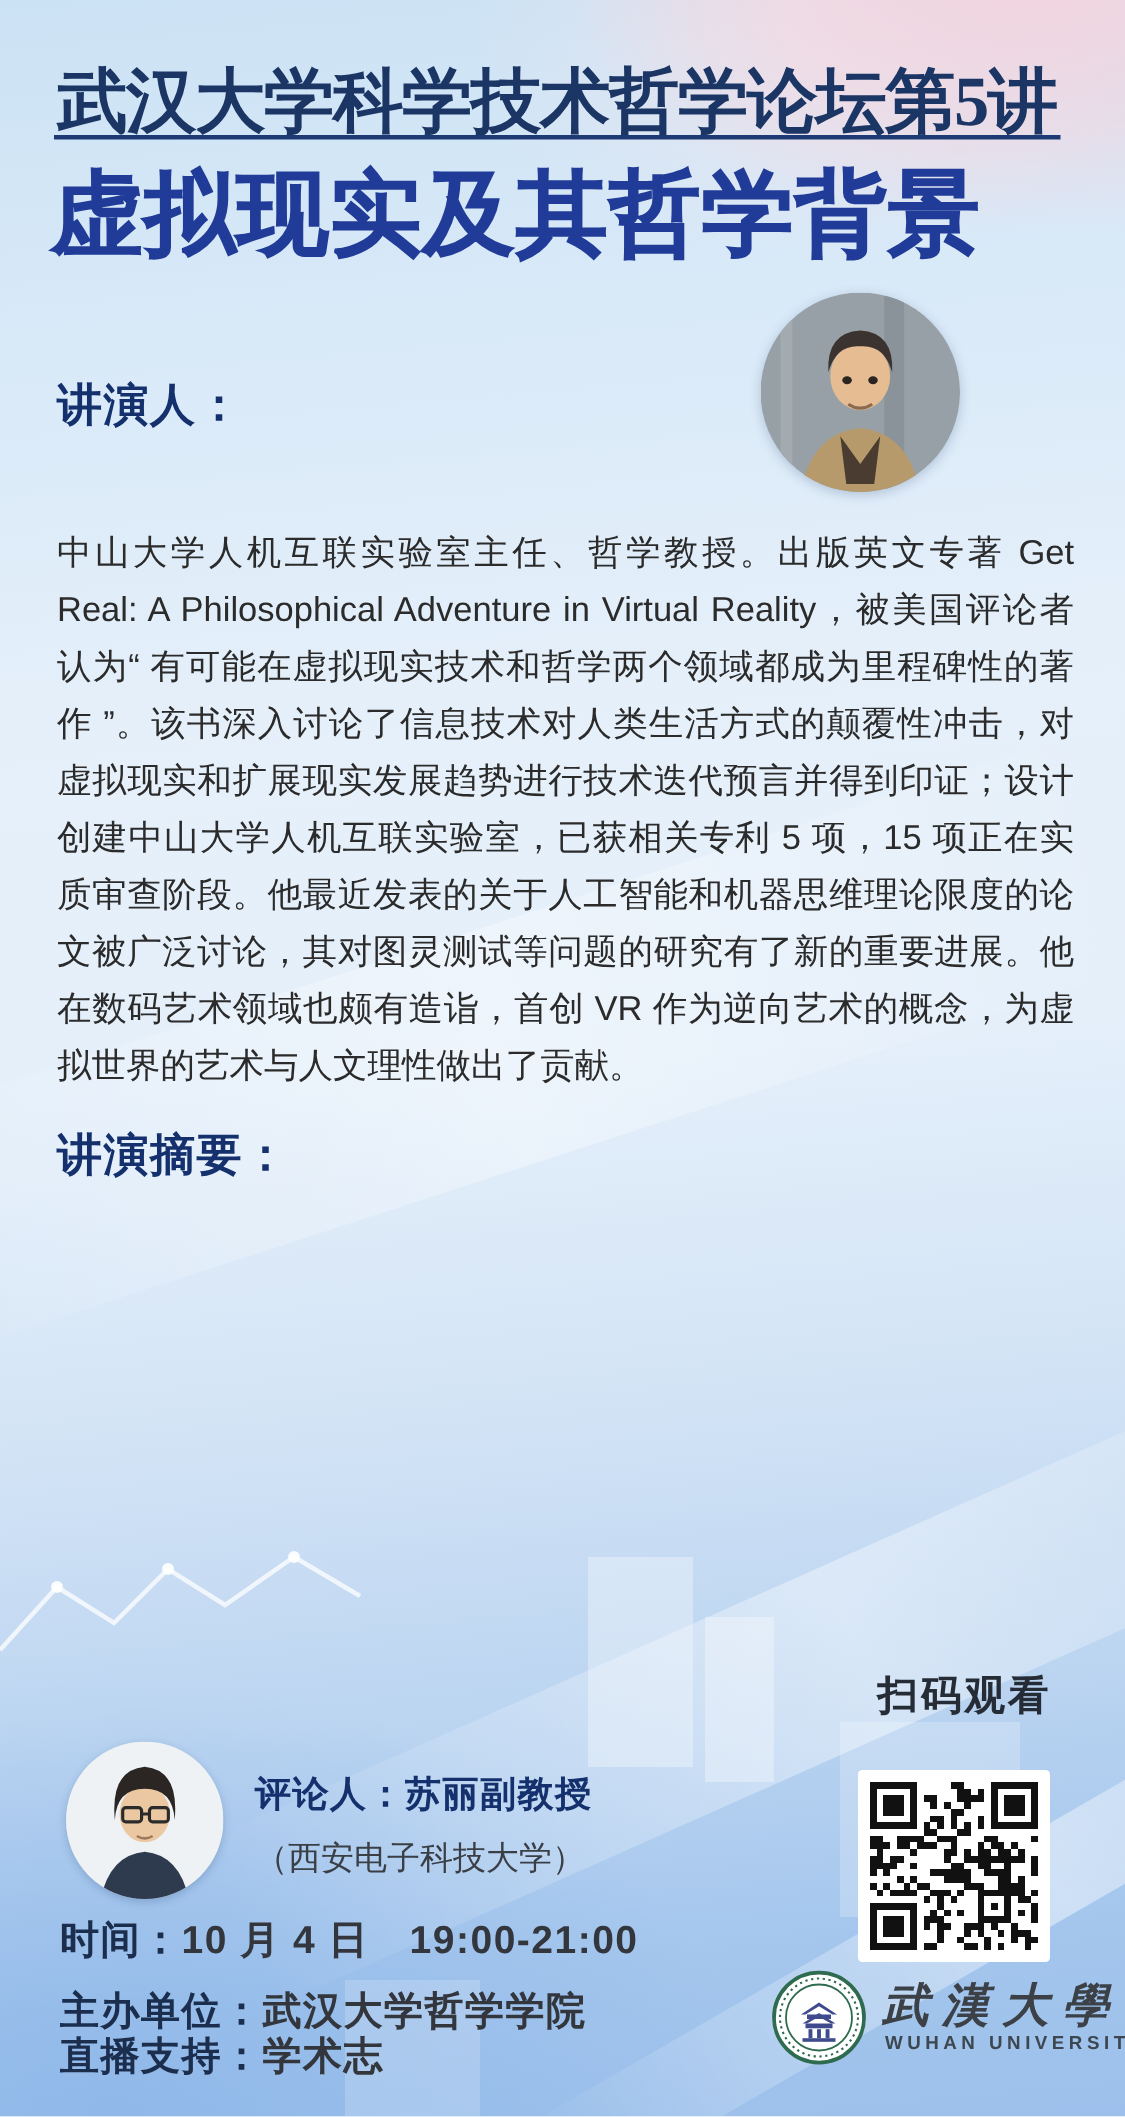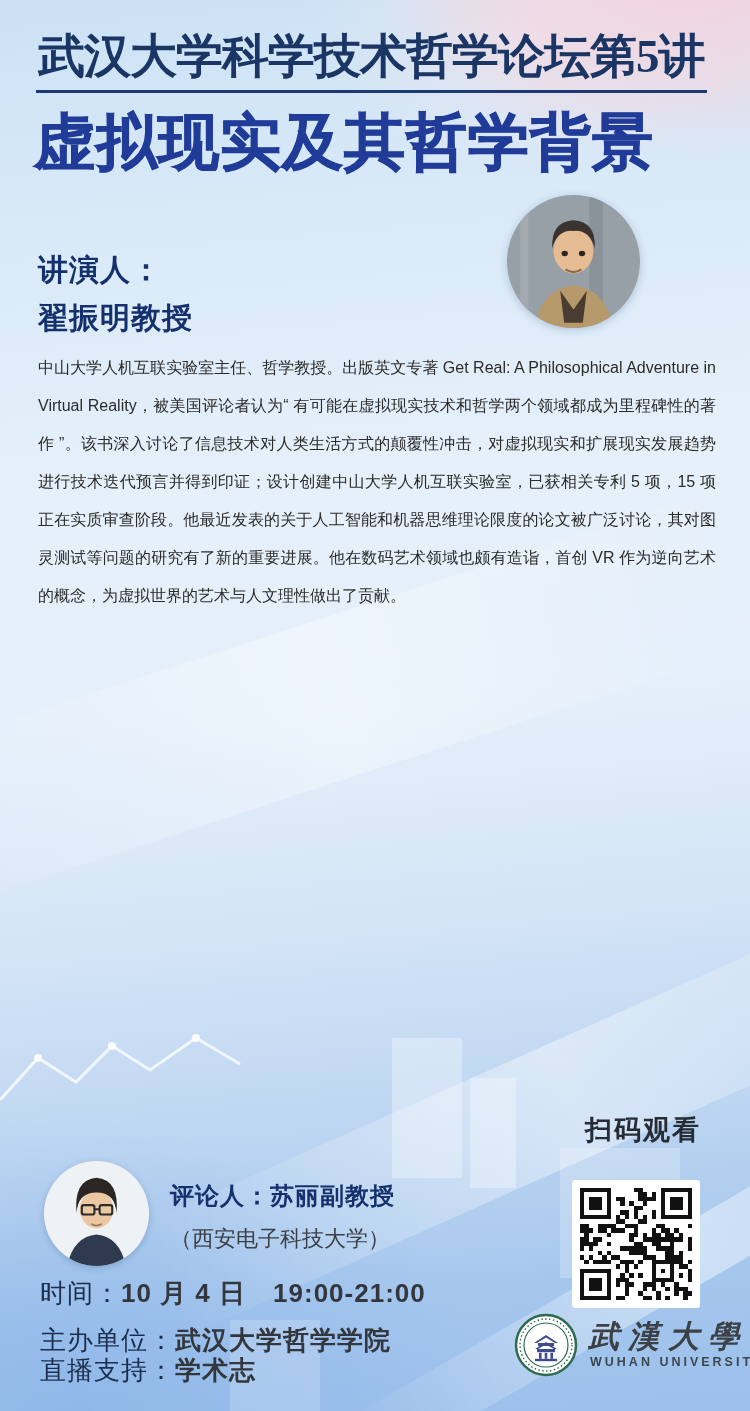--- a/index.html
+++ b/index.html
@@ -22,57 +22,57 @@
       background:linear-gradient(90deg,transparent,rgba(255,255,255,0.45),transparent);}
   .bld{position:absolute;background:rgba(255,255,255,0.32);pointer-events:none;}
   .b1{left:392px;top:1038px;width:70px;height:140px;}
   .b2{left:470px;top:1078px;width:46px;height:110px;}
   .b3{left:560px;top:1148px;width:120px;height:130px;background:rgba(255,255,255,0.22);}
   .b4{left:230px;top:1320px;width:90px;height:91px;background:rgba(255,255,255,0.18);}
   svg.netline{position:absolute;left:0;top:1030px;pointer-events:none;}
 
   
   .forum-title{
-    position:absolute;left:38px;top:25px;width:690px;
+    position:absolute;left:38px;top:36px;width:690px;
     font-family:"Liberation Serif","DejaVu Serif",serif;
     font-size:47px;font-weight:700;color:#1b3565;letter-spacing:-1px;white-space:nowrap;
   }
   .header-rule{position:absolute;left:36px;top:90px;width:671px;height:3px;background:#1e3a74;}
   .lecture-title{
     position:absolute;left:34px;top:102px;width:700px;
     font-size:61px;font-weight:900;color:#203c98;letter-spacing:1px;white-space:nowrap;
     -webkit-text-stroke:1px #203c98;
   }
 
   
   .speaker-photo{position:absolute;left:507px;top:195px;width:133px;height:133px;border-radius:50%;overflow:hidden;box-shadow:0 2px 8px rgba(40,70,120,0.25);}
   .sec-label{position:absolute;left:38px;font-size:30px;font-weight:800;color:#14316e;letter-spacing:1px;}
   .lbl-speaker{top:250px;}
   .speaker-name{top:298px;}
   .lbl-abstract{top:750px;}
   .body-text{
     position:absolute;left:38px;width:678px;
-    font-size:16px;line-height:38px;color:#2b2b2b;font-weight:500;
+    font-size:23px;line-height:38px;color:#2b2b2b;font-weight:500;
     text-align:justify;text-justify:inter-ideograph;
   }
   .bio{top:349px;}
   .abstract{top:797px;}
 
   
   .commentator-photo{position:absolute;left:44px;top:1161px;width:105px;height:105px;border-radius:50%;overflow:hidden;box-shadow:0 2px 6px rgba(40,70,120,0.25);}
   .commentator-name{position:absolute;left:170px;top:1180px;font-size:24px;font-weight:800;color:#14316e;letter-spacing:1px;}
   .commentator-affil{position:absolute;left:170px;top:1224px;font-size:22px;color:#3a3f46;}
 
   .qr-caption{position:absolute;left:585px;top:1112px;font-size:27px;font-weight:800;color:#262c35;letter-spacing:2px;}
   .qr-box{position:absolute;left:572px;top:1180px;width:128px;height:128px;background:#ffffff;border-radius:3px;
           display:flex;align-items:center;justify-content:center;}
   .qr-box svg{width:112px;height:112px;}
 
   .detail-row{position:absolute;left:40px;font-size:26px;white-space:nowrap;}
-  .detail-row .lab{font-weight:400;color:#1c2e4e;letter-spacing:1px;}
+  .detail-row .lab{font-weight:700;color:#1c2e4e;letter-spacing:1px;}
   .detail-row .val{font-weight:600;color:#33373d;letter-spacing:1px;}
   .d1{top:1276px;}
   .d2{top:1323px;text-align:center;}
   .d3{top:1353px;text-align:right;}
 
   .uni-logo{position:absolute;left:514px;top:1313px;width:64px;height:64px;}
   .uni-cn{position:absolute;left:588px;top:1316px;font-family:"Liberation Serif","DejaVu Serif",serif;
           font-size:31px;font-weight:700;color:#3c4148;letter-spacing:9px;font-style:italic;white-space:nowrap;}
   .uni-en{position:absolute;left:590px;top:1355px;font-size:12.5px;font-weight:700;color:#3c4750;letter-spacing:3px;white-space:nowrap;}
 </style>
@@ -107,23 +107,23 @@
       <path d="M20,100 Q26,70 50,68 Q74,70 80,100 Z" fill="#b79a6c"></path>
       <path d="M40,72 L50,86 L60,72 L57,96 L43,96 Z" fill="#4a3c30"></path>
       <ellipse cx="50" cy="42" rx="15" ry="17" fill="#e6bd93"></ellipse>
       <path d="M34,40 Q33,20 50,19 Q67,20 66,40 Q62,26 50,27 Q38,26 34,40 Z" fill="#3b3330"></path>
       <path d="M41,44 a2.4,2 0 1,0 4.8,0 a2.4,2 0 1,0 -4.8,0" fill="#2c2420"></path>
       <path d="M54,44 a2.4,2 0 1,0 4.8,0 a2.4,2 0 1,0 -4.8,0" fill="#2c2420"></path>
       <path d="M44,56 Q50,60 56,56" stroke="#8c6a4e" stroke-width="1.6" fill="none"></path>
     </svg>
   </div>
   <div class="sec-label lbl-speaker">讲演人：</div>
-  <div class="sec-label speaker-name">翟振明教授</div>
   <div class="body-text bio">中山大学人机互联实验室主任、哲学教授。出版英文专著 Get Real: A Philosophical Adventure in Virtual Reality，被美国评论者认为“ 有可能在虚拟现实技术和哲学两个领域都成为里程碑性的著作 ”。该书深入讨论了信息技术对人类生活方式的颠覆性冲击，对虚拟现实和扩展现实发展趋势进行技术迭代预言并得到印证；设计创建中山大学人机互联实验室，已获相关专利 5 项，15 项正在实质审查阶段。他最近发表的关于人工智能和机器思维理论限度的论文被广泛讨论，其对图灵测试等问题的研究有了新的重要进展。他在数码艺术领域也颇有造诣，首创 VR 作为逆向艺术的概念，为虚拟世界的艺术与人文理性做出了贡献。</div>
 
+  <div class="sec-label lbl-abstract">讲演摘要：</div>
 
   <div class="commentator-photo">
     <svg viewBox="0 0 100 100" width="105" height="105">
       <rect width="100" height="100" fill="#eef2f5"></rect>
       <path d="M22,100 Q28,72 50,70 Q72,72 78,100 Z" fill="#2e3a4e"></path>
       <ellipse cx="50" cy="46" rx="16" ry="18" fill="#ecc8a2"></ellipse>
       <path d="M31,50 Q28,18 50,16 Q72,18 69,50 Q68,30 50,30 Q32,30 31,50 Z" fill="#2b2624"></path>
       <rect x="36" y="42" width="12" height="9" rx="2" fill="none" stroke="#2b2b2b" stroke-width="2"></rect>
       <rect x="53" y="42" width="12" height="9" rx="2" fill="none" stroke="#2b2b2b" stroke-width="2"></rect>
       <line x1="48" y1="46" x2="53" y2="46" stroke="#2b2b2b" stroke-width="2"></line>

